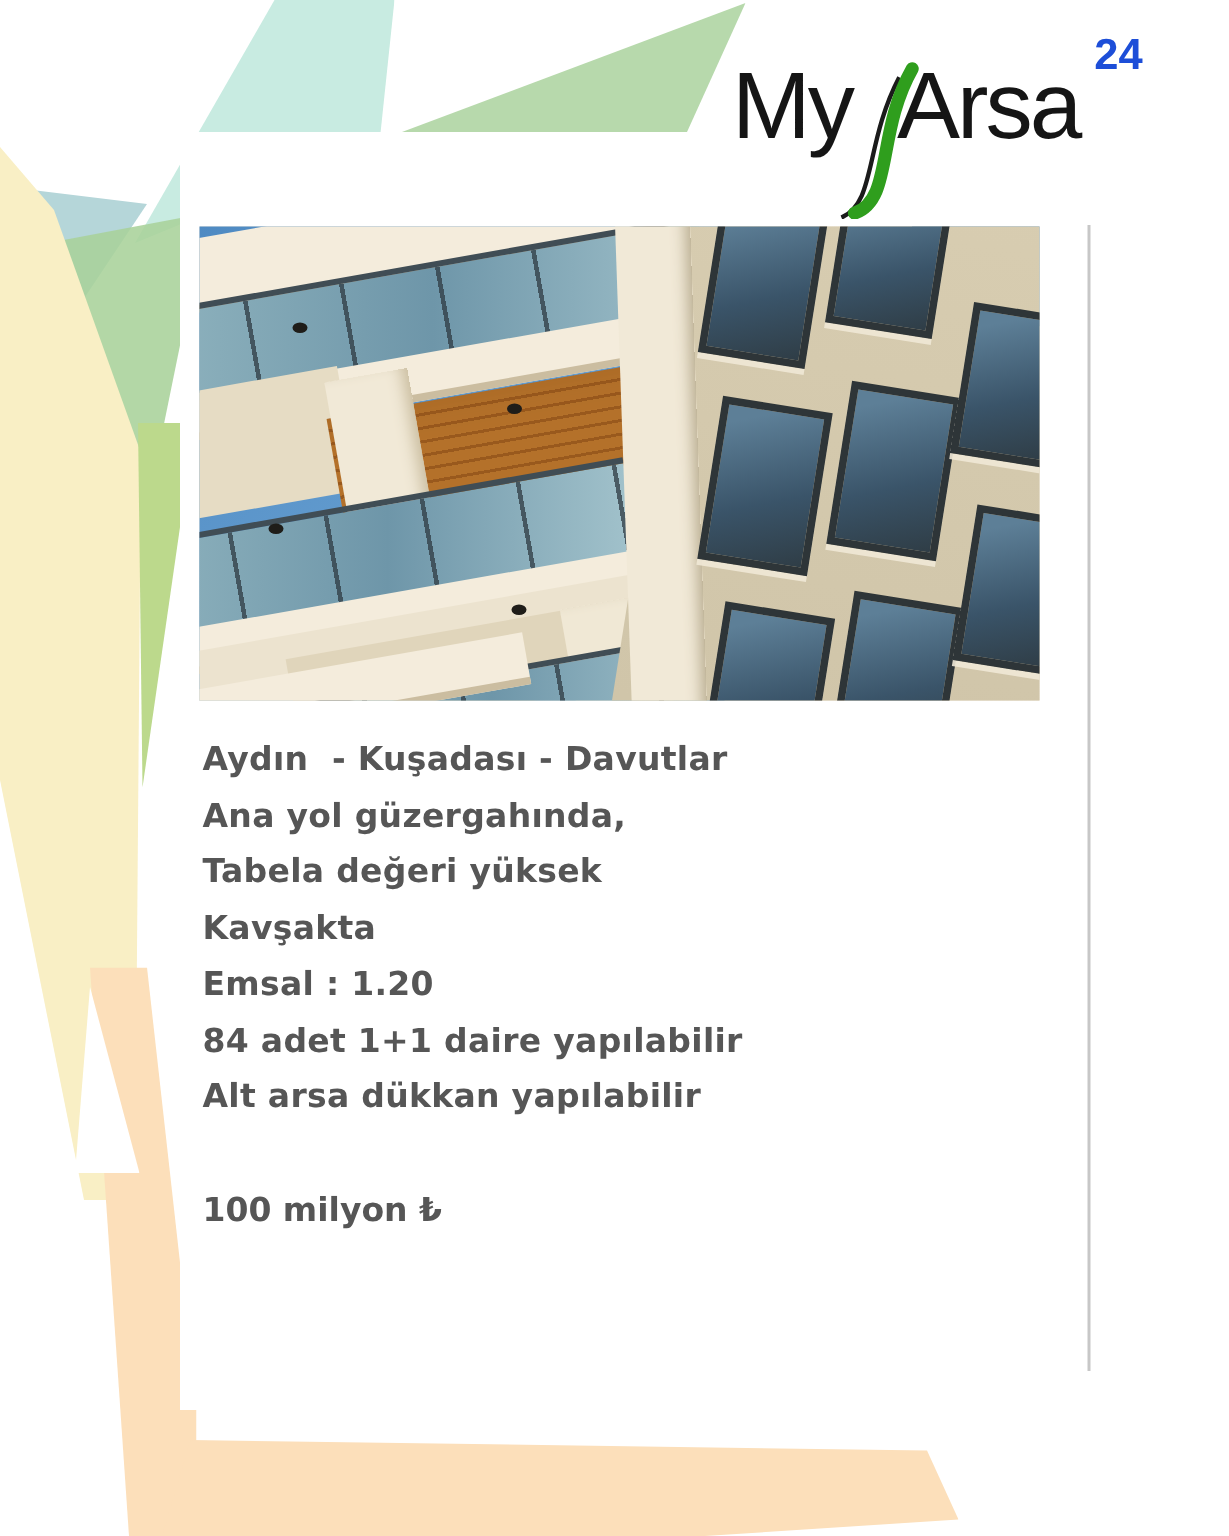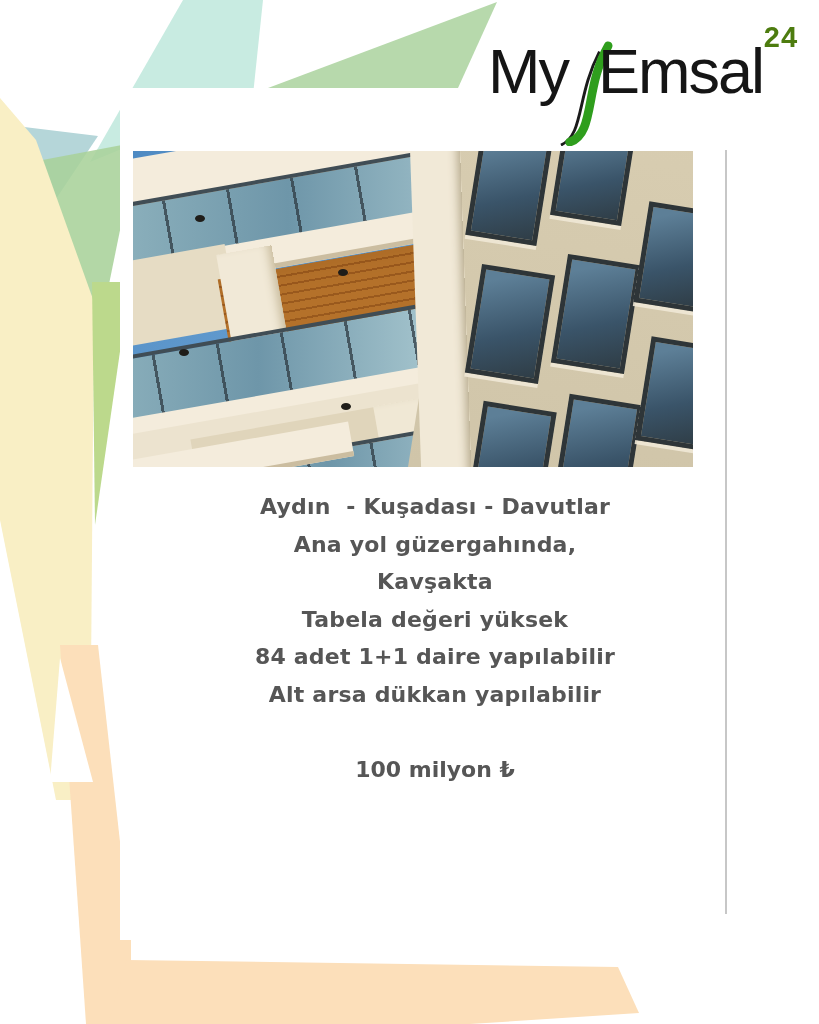--- a/index.html
+++ b/index.html
@@ -18,22 +18,22 @@
   .sh-notch {background:#ffffff;clip-path:polygon(60px 658px,93px 782px,50px 782px);}
   .sh-peachband{background:#fcdfba;clip-path:polygon(127px 960px,618px 967px,639px 1013px,470px 1024px,108px 1024px);}
   
   .card{position:absolute;left:120px;top:88px;width:648px;height:852px;background:#ffffff;}
   .vline{position:absolute;left:725px;top:150px;width:2px;height:764px;background:#c7c7c7;}
   
   .logo{position:absolute;left:488px;top:40px;display:flex;align-items:baseline;z-index:6;}
   .lg-txt{font-family:"Liberation Sans",sans-serif;font-size:63px;font-weight:500;color:#151515;
           letter-spacing:-2px;line-height:1;}
   .lg-swoosh{width:58px;height:106px;margin:0 -17px -16px -11px;align-self:flex-end;}
-  .lg-24{font-family:Liberation Mono, monospace;font-size:29px;font-weight:700;color:#4d7c0f;
-         position:relative;top:-46px;margin-left:0;letter-spacing:0;}
+  .lg-24{font-family:Liberation Sans, sans-serif;font-size:29px;font-weight:700;color:#1d4ed8;
+         position:relative;top:-46px;margin-left:10px;letter-spacing:0;}
   
   .photo{position:absolute;left:13px;top:63px;width:560px;height:316px;overflow:hidden;background:#e9e0cb;}
   .photo *{position:absolute;}
   .sky{background:linear-gradient(135deg,#4c88c1 0%,#6ba3d4 70%,#7db0da 100%);}
   .sky-main{left:-20px;top:-20px;width:370px;height:366px;}
   .sky-tr{right:-12px;top:-14px;width:100px;height:74px;transform:rotate(9deg);}
   .rotL{transform:rotate(-10deg);}
   .rotR{transform:rotate(9deg);}
   .slab{background:#f4ecdc;border-bottom:5px solid #cbbda0;}
   .slab0{left:-45px;top:-22px;width:430px;height:44px;}
@@ -56,21 +56,21 @@
     box-shadow:inset -30px 0 40px -20px rgba(90,50,10,.45);}
   .colL{left:96px;top:98px;width:56px;height:152px;background:#f1e9d7;box-shadow:inset -10px 0 10px -6px #c9bc9e;}
   .colB{left:246px;top:250px;width:58px;height:72px;background:#f0e8d5;box-shadow:inset -10px 0 10px -6px #c9bc9e;}
   .wallR{left:300px;top:-45px;width:300px;height:430px;background:linear-gradient(#d8cdb1,#cfc4a8);}
   .corner{left:283px;top:-30px;width:50px;height:400px;background:#f1e9d7;
           box-shadow:inset -9px 0 10px -6px #b5a98c;transform:rotate(-2deg);}
   .win{background:linear-gradient(160deg,#5d7f97 10%,#3a5469 60%,#2f3d46);
        border:5px solid #2e3538;box-shadow:0 4px 0 rgba(240,232,214,.9);}
   .dot{width:10px;height:7px;border-radius:50%;background:#1f1d19;}
   
-  .lines{position:absolute;left:15px;top:400px;width:600px;text-align:center;}
+  .lines{position:absolute;left:15px;top:400px;width:600px;}
   .tline{font-size:22px;font-weight:bold;color:#565656;line-height:37.5px;letter-spacing:.2px;white-space:pre;}
   .price{margin-top:38px;font-size:22px;font-weight:bold;color:#565656;line-height:37.5px;}
 </style>
 </head>
 <body>
 
 <div class="stage">
 
   <div class="shape sh-mint"></div>
   <div class="shape sh-green"></div>
@@ -115,33 +115,34 @@
       <div class="win rotR" style="left:510px;top:190px;width:58px;height:95px;"></div>
       <div class="dot" style="left:62px;top:64px;"></div>
       <div class="dot" style="left:205px;top:118px;"></div>
       <div class="dot" style="left:46px;top:198px;"></div>
       <div class="dot" style="left:208px;top:252px;"></div>
     </div>
 
     <div class="lines">
       <div class="tline">Aydın  - Kuşadası - Davutlar</div>
       <div class="tline">Ana yol güzergahında,</div>
+      <div class="tline">Tabela değeri yüksek</div>
       <div class="tline">Kavşakta</div>
-      <div class="tline">Tabela değeri yüksek</div>
+      <div class="tline">Emsal : 1.20</div>
       <div class="tline">84 adet 1+1 daire yapılabilir</div>
       <div class="tline">Alt arsa dükkan yapılabilir</div>
       <div class="price">100 milyon ₺</div>
     </div>
   </div>
 
   <div class="vline"></div>
 
   <div class="logo">
     <span class="lg-txt">My</span>
     <svg class="lg-swoosh" viewBox="0 0 60 110">
       <path d="M4 109 C28 99 20 58 44 12" stroke="#1b1b1b" stroke-width="3" fill="none"></path>
       <path d="M13 106 C40 97 28 50 53 6" stroke="#2f9e1d" stroke-width="9" fill="none" stroke-linecap="round"></path>
     </svg>
-    <span class="lg-txt">Emsal</span>
+    <span class="lg-txt">Arsa</span>
     <span class="lg-24">24</span>
   </div>
 
 </div>
 
 </body></html>

